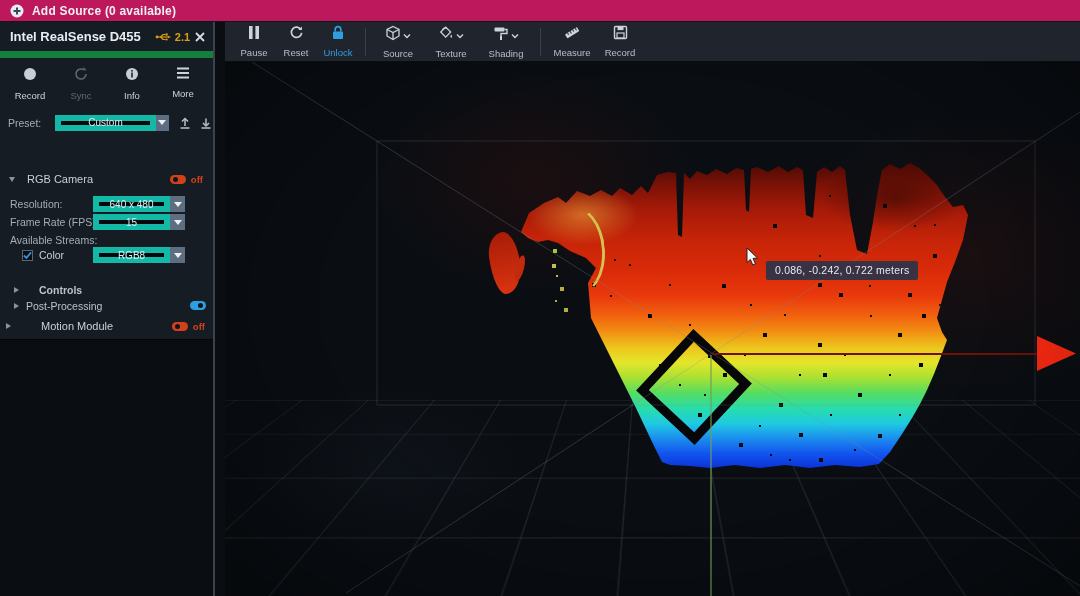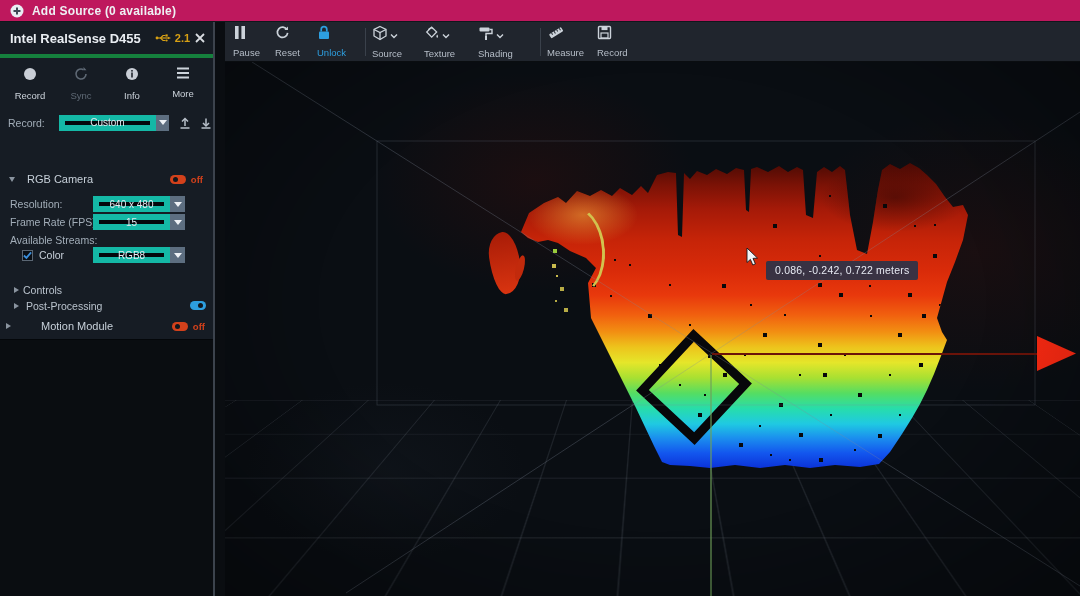--- a/index.html
+++ b/index.html
@@ -11,21 +11,21 @@
     background:#be185d; display:flex; align-items:center; gap:8px; padding-left:10px;
     border-bottom:1px solid #12161b; }
   .topbar-label { font-size:12px; font-weight:bold; color:#eef1f4; letter-spacing:.2px; }
 
   
   .left-panel { position:absolute; left:0; top:22px; width:225px; height:574px; background:#0a0d11; }
   .panel-edge { position:absolute; left:213px; top:22px; width:2px; height:574px; background:#3c434d; }
   .device-card { position:absolute; left:0; top:0; width:213px; height:318px; background:#161c24;
     border-bottom:1px solid #04070a; }
   .card-header { position:absolute; left:0; top:0; right:0; height:36px;
-    display:flex; align-items:center; padding:0 8px 0 10px; border-bottom:4px solid #15803d; }
+    display:flex; align-items:center; padding:0 8px 0 10px; border-bottom:7px solid #15803d; }
   .card-title { font-size:13px; font-weight:bold; color:#e9edf2; flex:0 0 auto; }
   .usb-wrap { display:flex; align-items:center; gap:3px; margin-left:14px; }
   .usb-ver { font-size:11px; font-weight:bold; color:#d7a014; }
   .x-btn { margin-left:auto; cursor:pointer; display:flex; }
 
   .actions-row { position:absolute; left:0; top:40px; right:0; height:42px;
     display:flex; justify-content:space-between; padding:0 6px; }
   .panel-action { width:48px; display:flex; flex-direction:column; align-items:center; gap:4px; padding-top:4px; cursor:pointer; }
   .panel-action .alabel { font-size:9.5px; color:#ccd3db; }
   .panel-action.dim .alabel { color:#5f6975; }
@@ -54,21 +54,21 @@
   .tgl.on .knob { right:3px; } .tgl.off .knob { left:3px; }
   .state-txt { font-size:9.5px; font-weight:bold; }
   .state-txt.on { color:#2d9fe0; } .state-txt.off { color:#d3411b; }
 
   .chk { width:11px; height:11px; background:#0a0f15; border:1px solid #5a6673; position:relative;
     display:flex; align-items:center; justify-content:center; cursor:pointer; }
 
   
   .toolbar { position:absolute; left:225px; top:22px; width:855px; height:40px; background:#20252d;
     border-bottom:1px solid #0a0d10; display:flex; align-items:center; padding-left:8px; }
-  .tb-btn { width:42px; display:flex; flex-direction:column; align-items:flex-start; gap:3px; cursor:pointer; }
+  .tb-btn { width:42px; display:flex; flex-direction:column; align-items:center; gap:3px; cursor:pointer; }
   .tb-btn .tlabel { font-size:9.5px; color:#b6bec8; }
   .tb-btn.active .tlabel { color:#2d9fe0; }
   .tb-sep { width:1px; height:28px; background:#3a414b; margin:0 6px; }
   .icon-chev { margin-left:2px; }
 
   
   .viewport { position:absolute; left:225px; top:62px; width:855px; height:534px;
     background:#0a0e13; overflow:hidden; }
   .viewport::after { content:""; position:absolute; inset:0; pointer-events:none;
     background:radial-gradient(ellipse at 50% 45%, transparent 55%, rgba(0,0,0,.38) 100%); }
@@ -220,21 +220,21 @@
       </div>
       <div class="panel-action">
         <span><svg width="16" height="14" viewBox="0 0 16 14" stroke="#ccd3db" stroke-width="2">
               <path d="M2 2.5 H14 M2 7 H14 M2 11.5 H14"></path>
             </svg></span>
         <span class="alabel">More</span>
       </div>
     </div>
 
     <div class="preset-row">
-      <span class="lab">Record:</span>
+      <span class="lab">Preset:</span>
       <span class="fieldbox" style="width:112px; margin-left:14px;">Custom</span>
       <span class="dd-btn">
           <span class="tri-down-w"></span>
         </span>
       <span style="margin-left:9px; display:flex;">
         <svg width="14" height="14" viewBox="0 0 14 14" fill="none" stroke="#b8c0ca" stroke-width="1.5">
             <path d="M7 10 V3"></path>
             <path d="M4 5.5 L7 2.5 L10 5.5"></path>
             <path d="M2.5 12 H11.5"></path>
           </svg>
@@ -289,21 +289,21 @@
       <span class="lab" style="margin-left:6px; color:#c7d0d9;">Color</span>
       <span class="fieldbox" style="width:77px; position:absolute; left:93px;">RGB8</span>
       <span class="dd-btn" style="position:absolute; left:170px;">
           <span class="tri-down-w"></span>
         </span>
     </div>
 
 
     <div class="prow" style="top:261px; height:13px; padding-left:14px;">
       <span class="tri-r"></span>
-      <span class="lab" style="margin-left:4px; color:#bac3cd;">Controls</span>
+      <span class="lab" style="margin-left:20px; color:#bac3cd;font-weight:bold;">Controls</span>
     </div>
 
     <div class="prow" style="top:276px; height:15px; padding-left:14px;">
       <span class="tri-r"></span>
       <span class="lab" style="margin-left:7px; color:#bac3cd;">Post-Processing</span>
       <span class="state-grp" style="right:7px;">
         <span class="tgl on">
             <span class="knob"></span>
           </span>
       </span>

